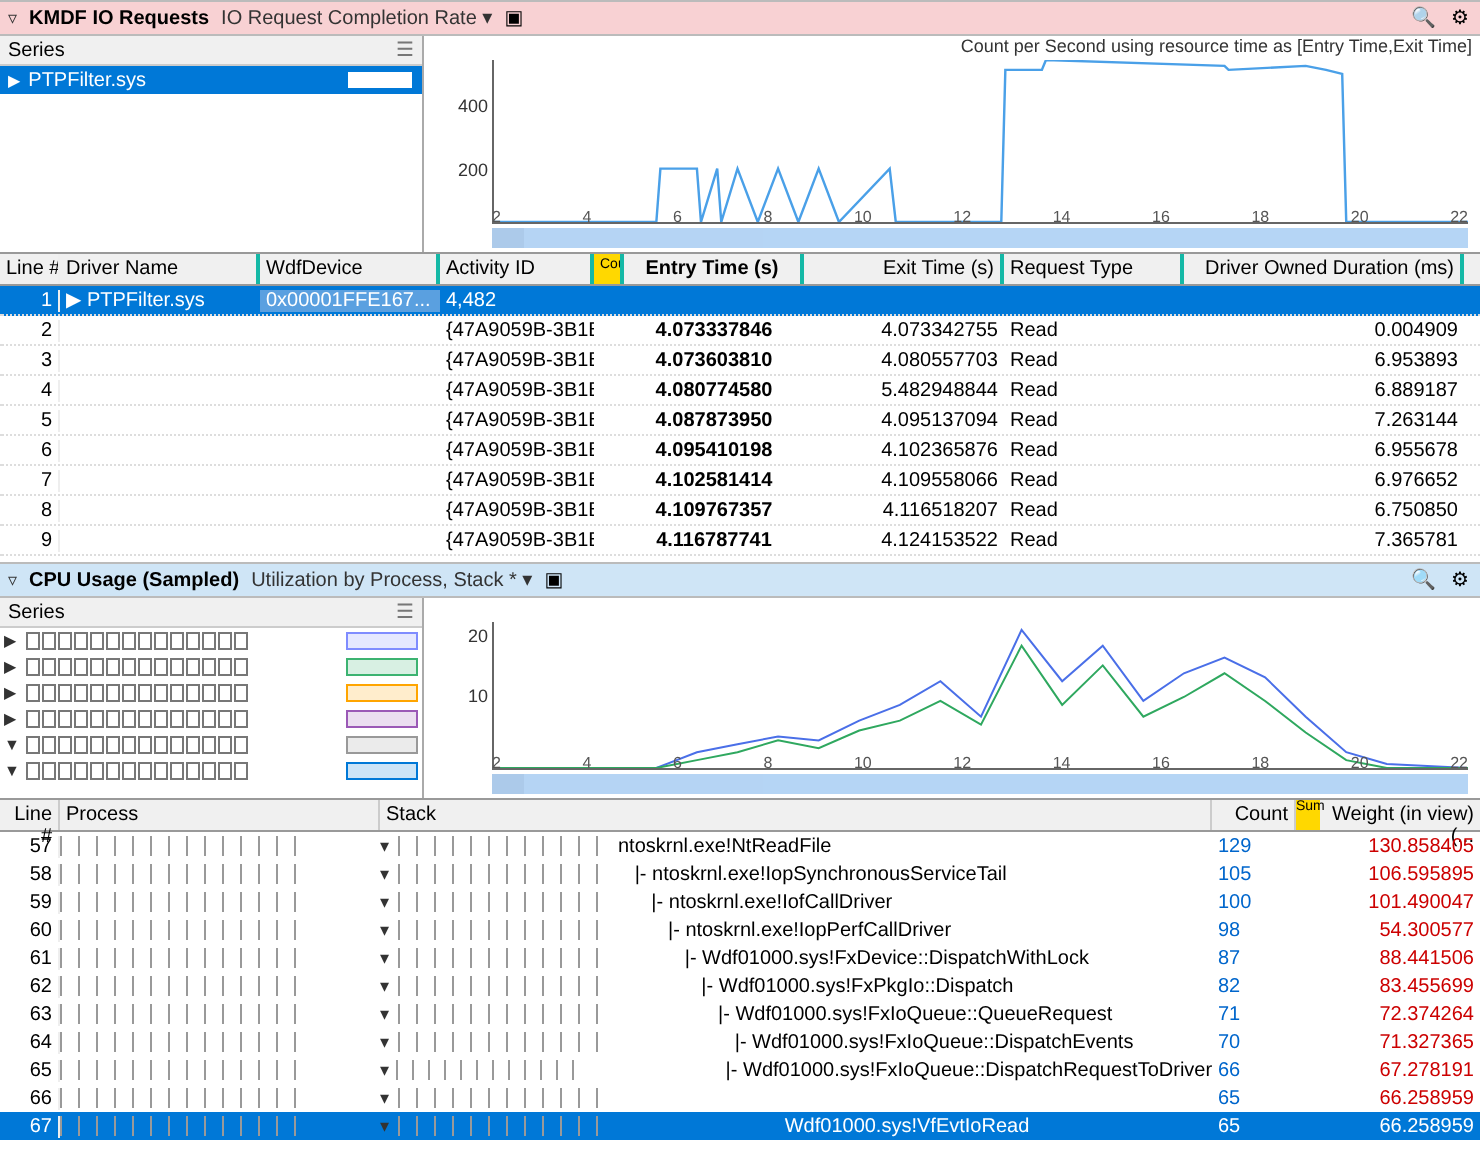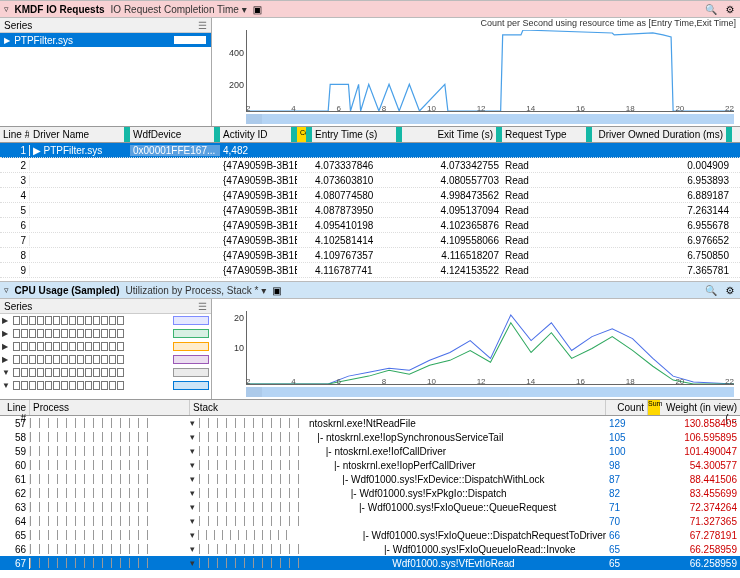--- a/index.html
+++ b/index.html
@@ -17,32 +17,32 @@
   .series-hdr { background: #f0f0f0; height: 15px; border-bottom: 1px solid #ccc; padding: 1px 4px; font-size: 10px; display:flex; align-items:center; justify-content:space-between;}
   .series-item-sel { background: #0078d7; color: #fff; padding: 1px 4px; display: flex; align-items: center; gap: 4px; height: 14px; }
   .swatch { width: 34px; height: 10px; border: 1px solid #555; background: #fff; }
   .chart-area { flex: 1; position: relative; background: #fff; text-align: center; }
   .chart-caption { position: absolute; top: 0; right: 4px; font-size: 9px; color: #333; }
   .ylabel { position: absolute; font-size: 9px; color: #333; right: calc(100% - 32px); }
   .axis { position: absolute; left: 34px; right: 6px; bottom: 14px; top: 12px; border-left: 1px solid #666; border-bottom: 1px solid #666; }
   .scrub { position: absolute; left: 34px; right: 6px; bottom: 2px; height: 10px; background: #79b2ec; opacity: 0.55; }
   .scrub::before { content:""; position:absolute; left:0; top:0; width:16px; height:100%; background:#6aa0da; }
   .table-hdr { display: flex; background: #f0f0f0; height: 17px; border-top: 1px solid #999; border-bottom: 1px solid #999; font-size: 10px; }
-  .th { border-right: 6px solid #14b8a6; padding: 2px 3px; overflow: hidden; white-space: nowrap; }
+  .th { border-right: 2px solid #14b8a6; padding: 2px 3px; overflow: hidden; white-space: nowrap; }
   .highlight-col { background: #ffd800; }
   .tbody { font-size: 10px; }
   .tr { display: flex; height: 15px; align-items: center; border-bottom: 1px dotted #ddd; }
   .tr-sel { background: #0078d7; color: #fff; }
   .td { padding: 0 3px; overflow: hidden; white-space: nowrap; }
   .col-line { width: 30px; text-align: right; border-right: 1px solid #eee; }
   .col-driver { width: 100px; }
   .col-wdf { width: 90px; }
   .col-act { width: 77px; }
   .col-cnt { width: 15px; background: #ffd800; }
-  .col-entry { width: 90px; text-align: left; }
+  .col-entry { width: 90px; text-align: center; font-weight: bold; }
   .col-exit { width: 100px; text-align: right; }
   .col-req { width: 90px; }
   .col-dur { width: 140px; text-align: right; }
   
   .cpu-series-left { width: 212px; border-right: 1px solid #aaa; }
   .cpu-series-row { display:flex; align-items:center; height: 13px; gap: 1px; padding: 0 2px; }
   .mini-sw { width: 7px; height: 9px; border: 1px solid #777; background: #fff; }
   .mark-tri { font-size: 8px; color: #333; width: 10px; }
   .color-sw { width: 36px; height: 9px; border: 1px solid #555; margin-left: auto; background:#fff;}
   .stack-table-hdr { display:flex; background:#f0f0f0; height:17px; border-top:1px solid #999; border-bottom:1px solid #999; font-size:10px; }
@@ -65,21 +65,21 @@
   .tick { display:inline-block; width:7px; height:10px; border-left:1px solid #999; margin-right:2px; }
   .stk-txt { padding-left:2px; }
   .expander { width:9px; font-size:9px; color:#333; }
 </style>
 </head>
 <body>
 
 <div class="panel-header kmdf-header">
   <span class="hdr-tri">▿</span>
   <span class="hdr-bold">KMDF IO Requests</span>
-  <span class="hdr-light">IO Request Completion Time ▾</span>
+  <span class="hdr-light">IO Request Completion Rate ▾</span>
   <span style="font-size:10px;">▣</span>
   <div class="hdr-icons">
     <span class="hdr-icon">🔍</span>
     <span class="hdr-icon">⚙</span>
   </div>
 </div>
 
 <div class="series-pane" style="height:108px;">
   <div class="series-left">
     <div class="series-hdr">
@@ -163,21 +163,21 @@
       <div class="td col-req">Read</div>
       <div class="td col-dur">6.953893</div>
     </div>
     <div class="tr">
       <div class="td col-line">4</div>
       <div class="td col-driver" style="color:#888;"></div>
       <div class="td col-wdf" style=""></div>
       <div class="td col-act">{47A9059B-3B1B-00...</div>
       <div class="td col-cnt"></div>
       <div class="td col-entry">4.080774580</div>
-      <div class="td col-exit">4.998473562</div>
+      <div class="td col-exit">5.482948844</div>
       <div class="td col-req">Read</div>
       <div class="td col-dur">6.889187</div>
     </div>
     <div class="tr">
       <div class="td col-line">5</div>
       <div class="td col-driver" style="color:#888;"></div>
       <div class="td col-wdf" style=""></div>
       <div class="td col-act">{47A9059B-3B1B-00...</div>
       <div class="td col-cnt"></div>
       <div class="td col-entry">4.087873950</div>
@@ -685,20 +685,21 @@
         <span class="tick"></span>
         <span class="tick"></span>
         <span class="tick"></span>
         <span class="tick"></span>
         <span class="tick"></span>
         <span class="tick"></span>
         <span class="tick"></span>
         <span class="tick"></span>
         <span class="tick"></span>
         <span class="tick"></span>
+        <span class="stk-txt">&nbsp;&nbsp;&nbsp;&nbsp;&nbsp;&nbsp;&nbsp;&nbsp;&nbsp;&nbsp;&nbsp;&nbsp;&nbsp;&nbsp;&nbsp;&nbsp;&nbsp;&nbsp;&nbsp;&nbsp;&nbsp;|- Wdf01000.sys!FxIoQueue::DispatchEvents</span>
       </div>
       <div class="stk-td-count">70</div>
       <div class="stk-td-hl"></div>
       <div class="stk-td-weight">71.327365</div>
     </div>
     <div class="stk-tr">
       <div class="stk-td-line">65</div>
       <div class="stk-td-indent">
         <span class="tick"></span>
         <span class="tick"></span>
@@ -760,21 +761,20 @@
         <span class="tick"></span>
         <span class="tick"></span>
         <span class="tick"></span>
         <span class="tick"></span>
         <span class="tick"></span>
         <span class="tick"></span>
         <span class="tick"></span>
         <span class="tick"></span>
         <span class="tick"></span>
         <span class="tick"></span>
-        <span class="stk-txt">&nbsp;&nbsp;&nbsp;&nbsp;&nbsp;&nbsp;&nbsp;&nbsp;&nbsp;&nbsp;&nbsp;&nbsp;&nbsp;&nbsp;&nbsp;&nbsp;&nbsp;&nbsp;&nbsp;&nbsp;&nbsp;&nbsp;&nbsp;&nbsp;&nbsp;&nbsp;&nbsp;|- Wdf01000.sys!FxIoQueueIoRead::Invoke</span>
       </div>
       <div class="stk-td-count">65</div>
       <div class="stk-td-hl"></div>
       <div class="stk-td-weight">66.258959</div>
     </div>
     <div class="stk-tr sel">
       <div class="stk-td-line">67</div>
       <div class="stk-td-indent">
         <span class="tick"></span>
         <span class="tick"></span>

